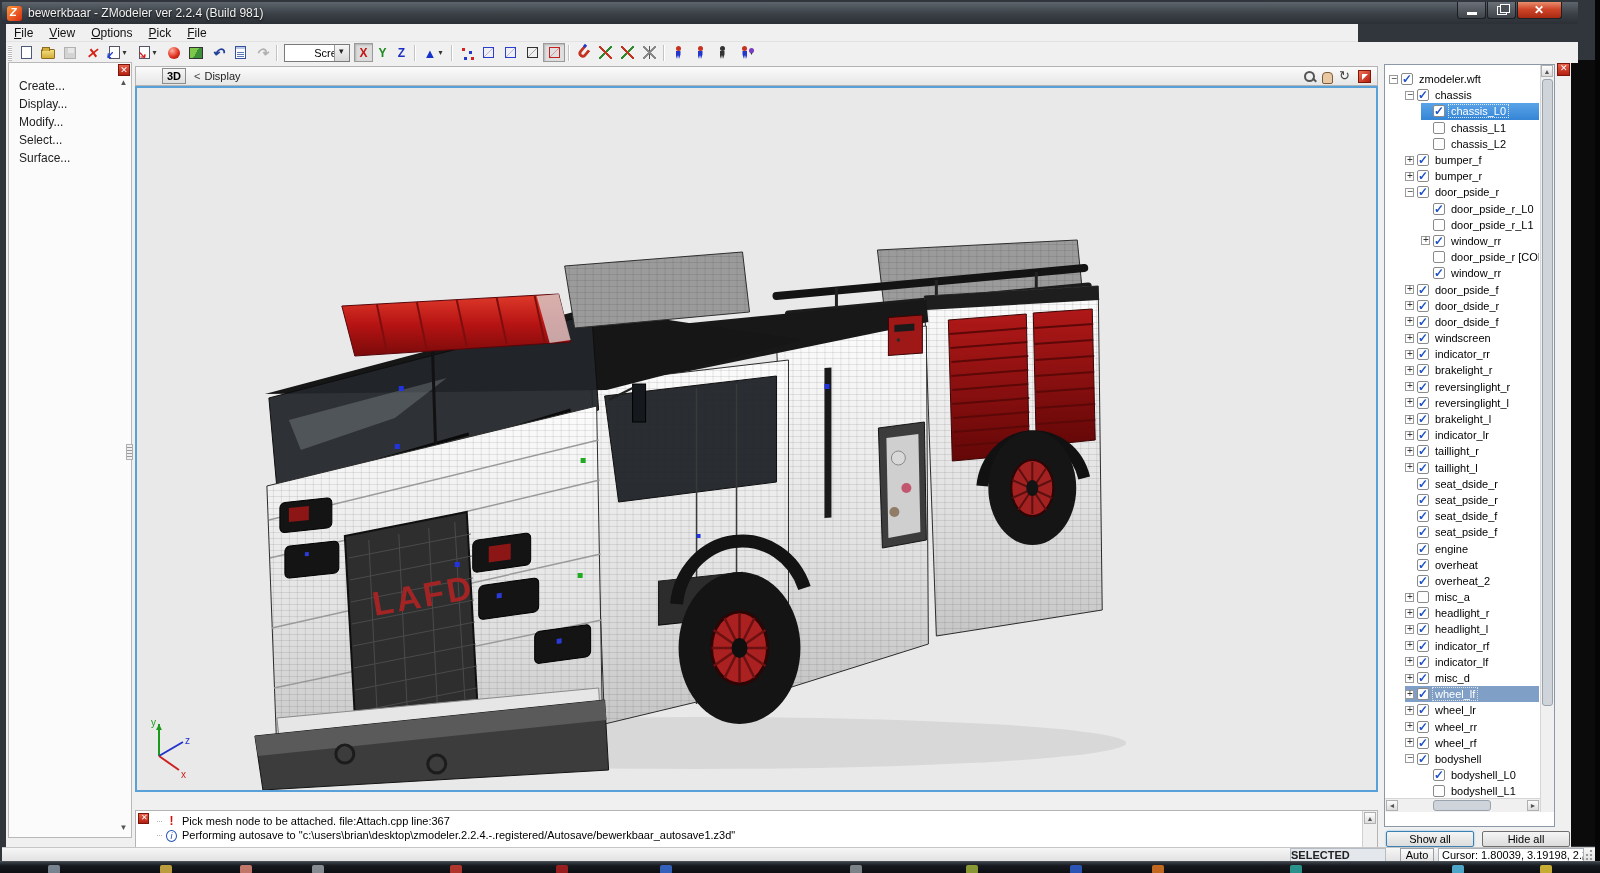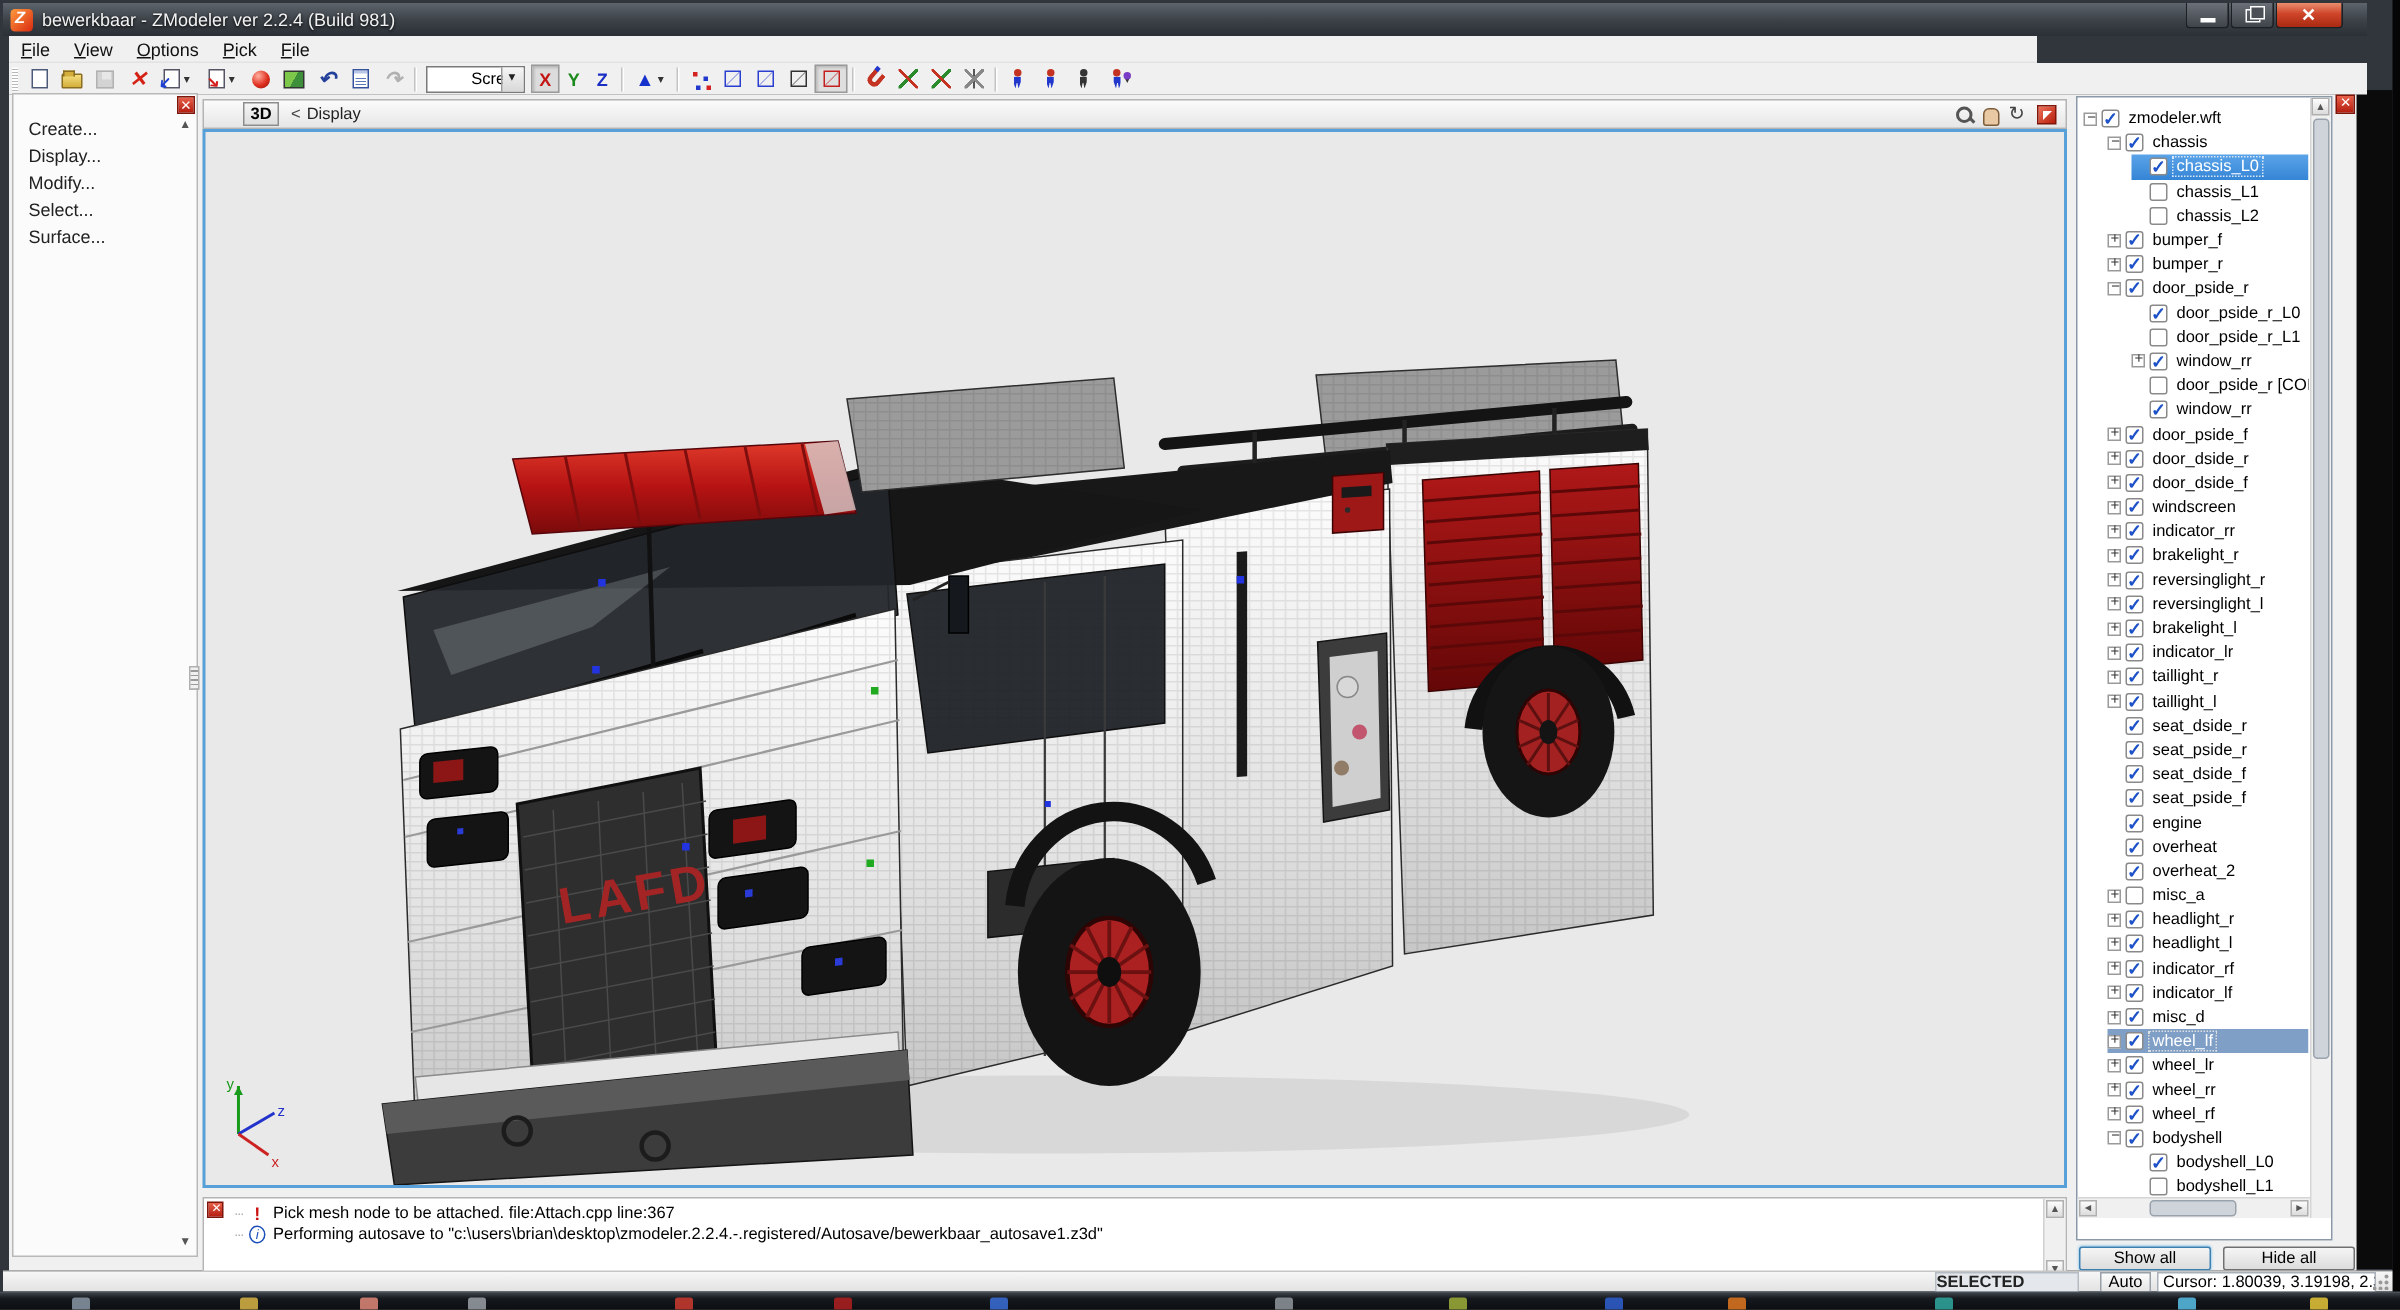--- a/index.html
+++ b/index.html
@@ -150,21 +150,21 @@
   .vpt-orbit::before { content:"↻"; position:absolute; left:1px; top:-1px; font-size:13px; color:#444; }
   .vpt-max { width:13px; height:13px; background:linear-gradient(135deg,#f0715a,#b51f0c);
       border:1px solid #801508; }
   .vpt-max::before { content:""; position:absolute; left:3px; top:3px; width:0; height:0;
       border-left:6px solid #fff; border-bottom:6px solid transparent; }
 
   .vp-canvas { height:706px; border:2px solid #58a0d8; background:#e9e9e9; position:relative; overflow:hidden; }
   .vp-canvas svg { display:block; }
 
   
-  .log-panel { height:56px; margin-top:6px; background:#fff; border:1px solid #b4b4b4; position:relative;
+  .log-panel { height:56px; margin-top:18px; background:#fff; border:1px solid #b4b4b4; position:relative;
                font-size:11px; overflow:hidden; }
   .log-close { position:absolute; left:2px; top:2px; width:11px; height:11px;
                background:linear-gradient(#e8604a,#b41e10); border:1px solid #7e150b; }
   .log-close::before { content:"✕"; color:#fff; font-size:8px; position:absolute; left:2px; top:-1px; }
   .log-rows { position:absolute; left:20px; top:3px; right:16px; }
   .log-row { display:flex; align-items:center; height:14px; white-space:nowrap; }
   .branch { color:#aaa; font-size:9px; margin-right:3px; letter-spacing:-1px; }
   .branch::before { content:"···"; }
   .licon { width:13px; text-align:center; margin-right:4px; }
   .log-row[data-icon="warning"] .licon::before { content:"!"; color:#cc1111; font-weight:bold; font-size:12px; }

